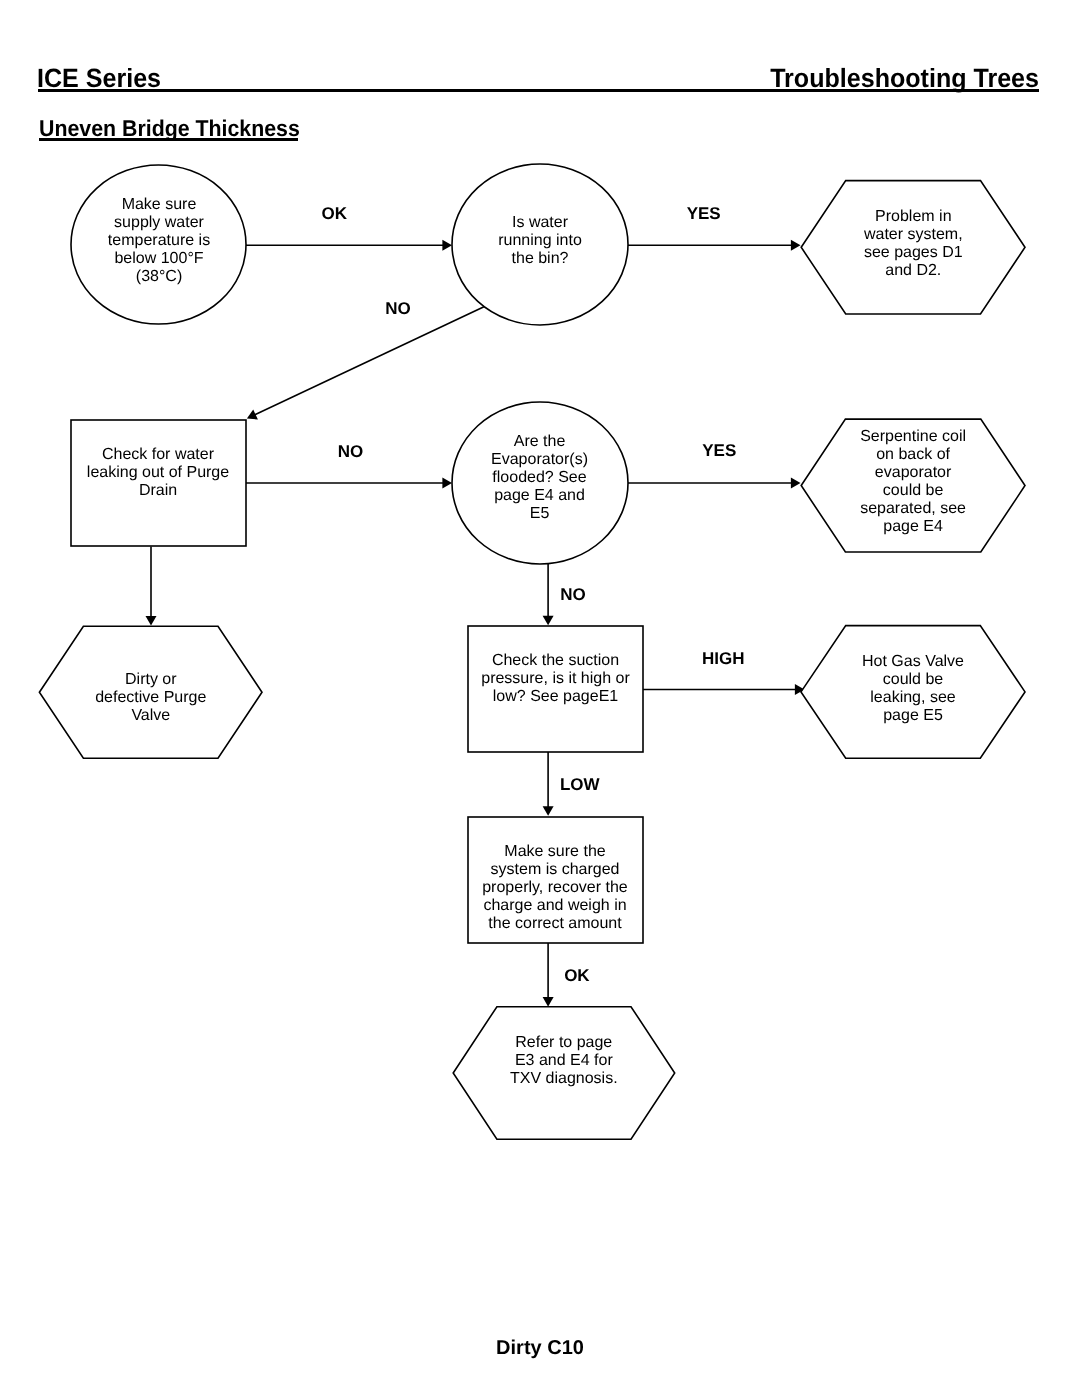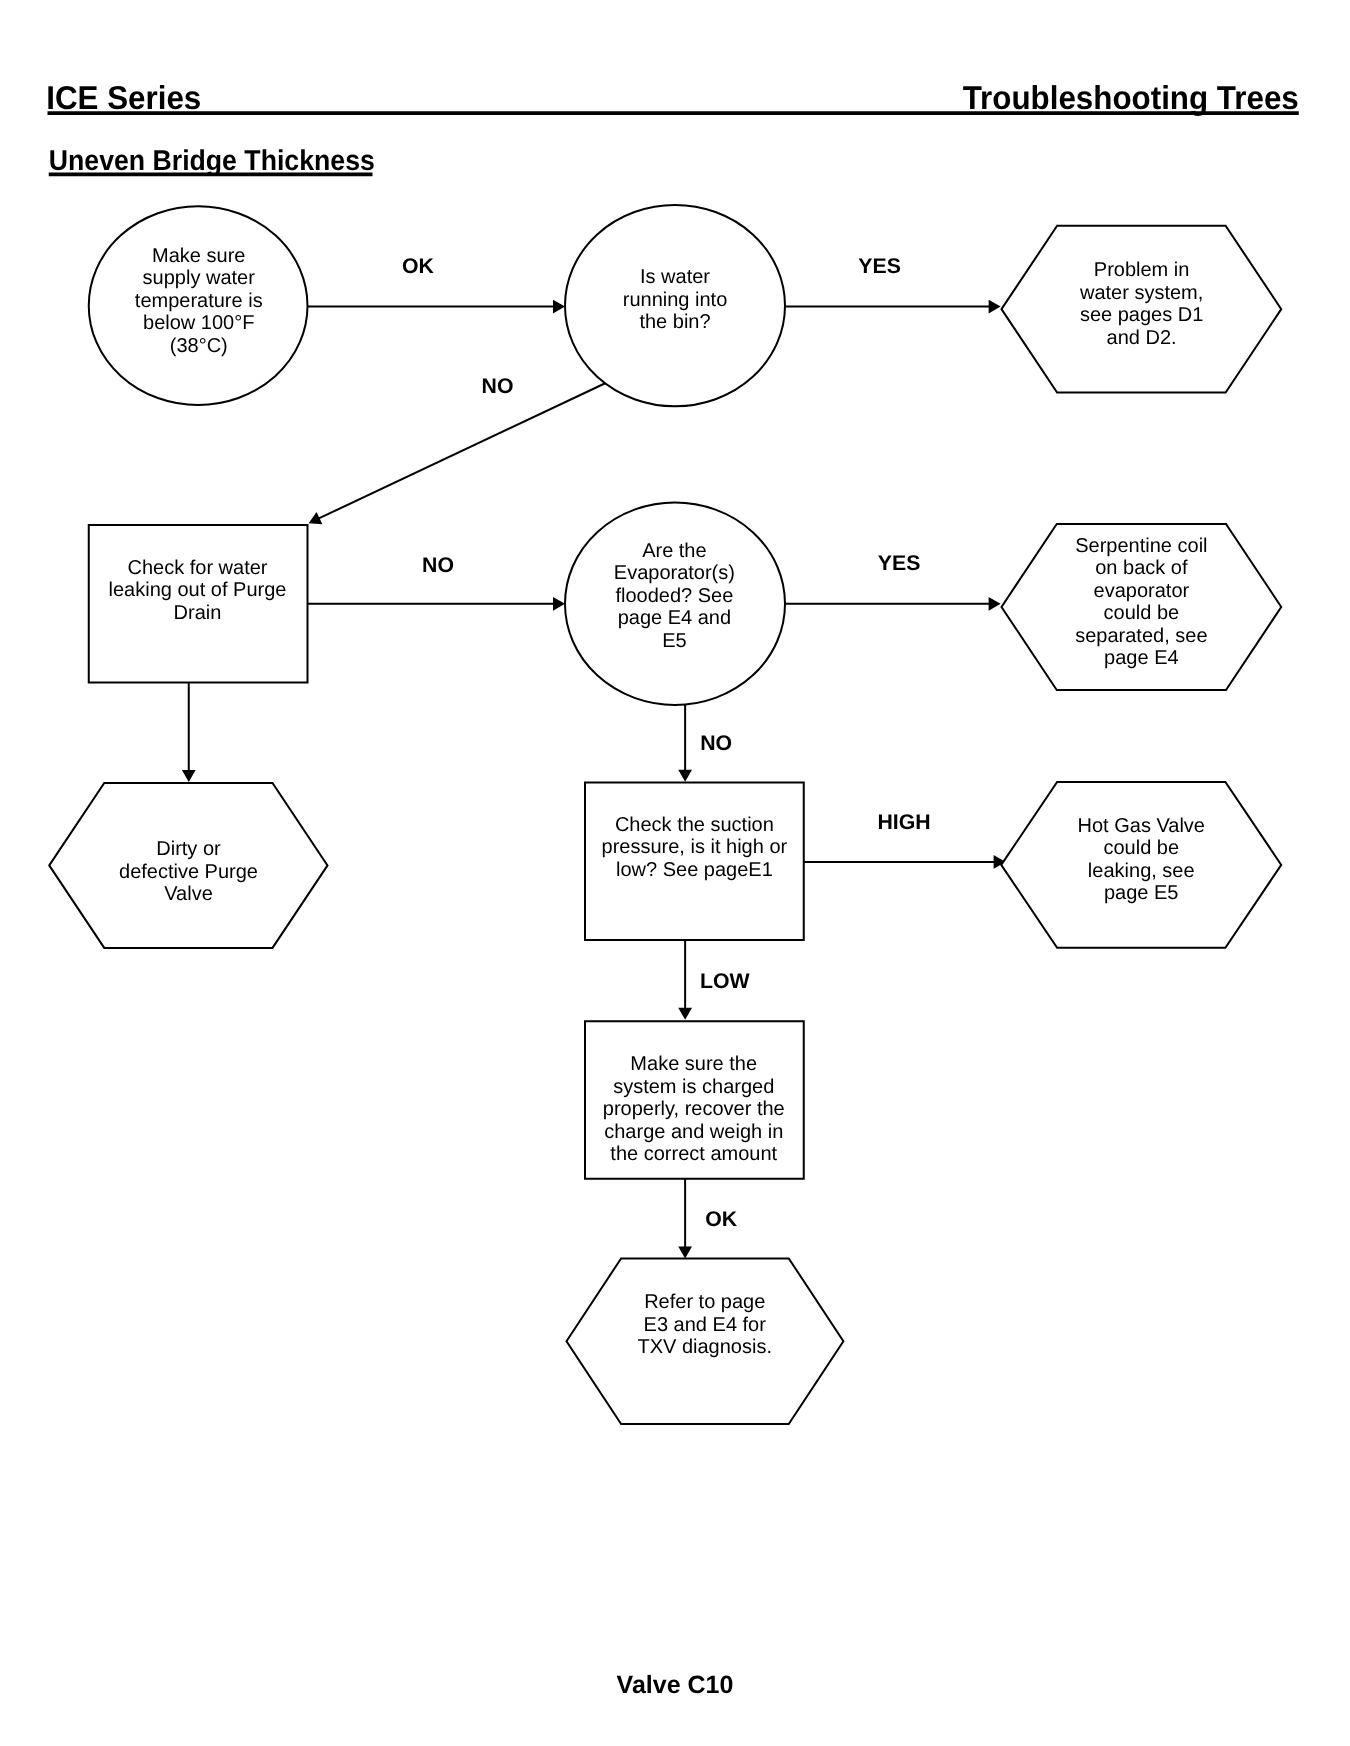--- a/index.html
+++ b/index.html
@@ -125,14 +125,14 @@
       </g>
       <g>
         <rect x="468" y="817" width="175" height="126" class="shape"></rect>
         <text x="555" y="856" class="nodetext" text-anchor="middle"><tspan x="555" dy="0">Make sure the</tspan><tspan x="555" dy="18">system is charged</tspan><tspan x="555" dy="18">properly, recover the</tspan><tspan x="555" dy="18">charge and weigh in</tspan><tspan x="555" dy="18">the correct amount</tspan></text>
       </g>
       <g>
         <polygon points="453.2,1072.95 496.9,1006.7 631,1006.7 674.7,1072.95 631,1139.2 496.9,1139.2" class="shape"></polygon>
         <text x="563.8" y="1046.5" class="nodetext" text-anchor="middle"><tspan x="563.8" dy="0">Refer to page</tspan><tspan x="563.8" dy="18">E3 and E4 for</tspan><tspan x="563.8" dy="18">TXV diagnosis.</tspan></text>
       </g>
     </svg>
-  <div class="footer">Valve C10</div>
+  <div class="footer">Dirty C10</div>
 </div>
 
 </body></html>

